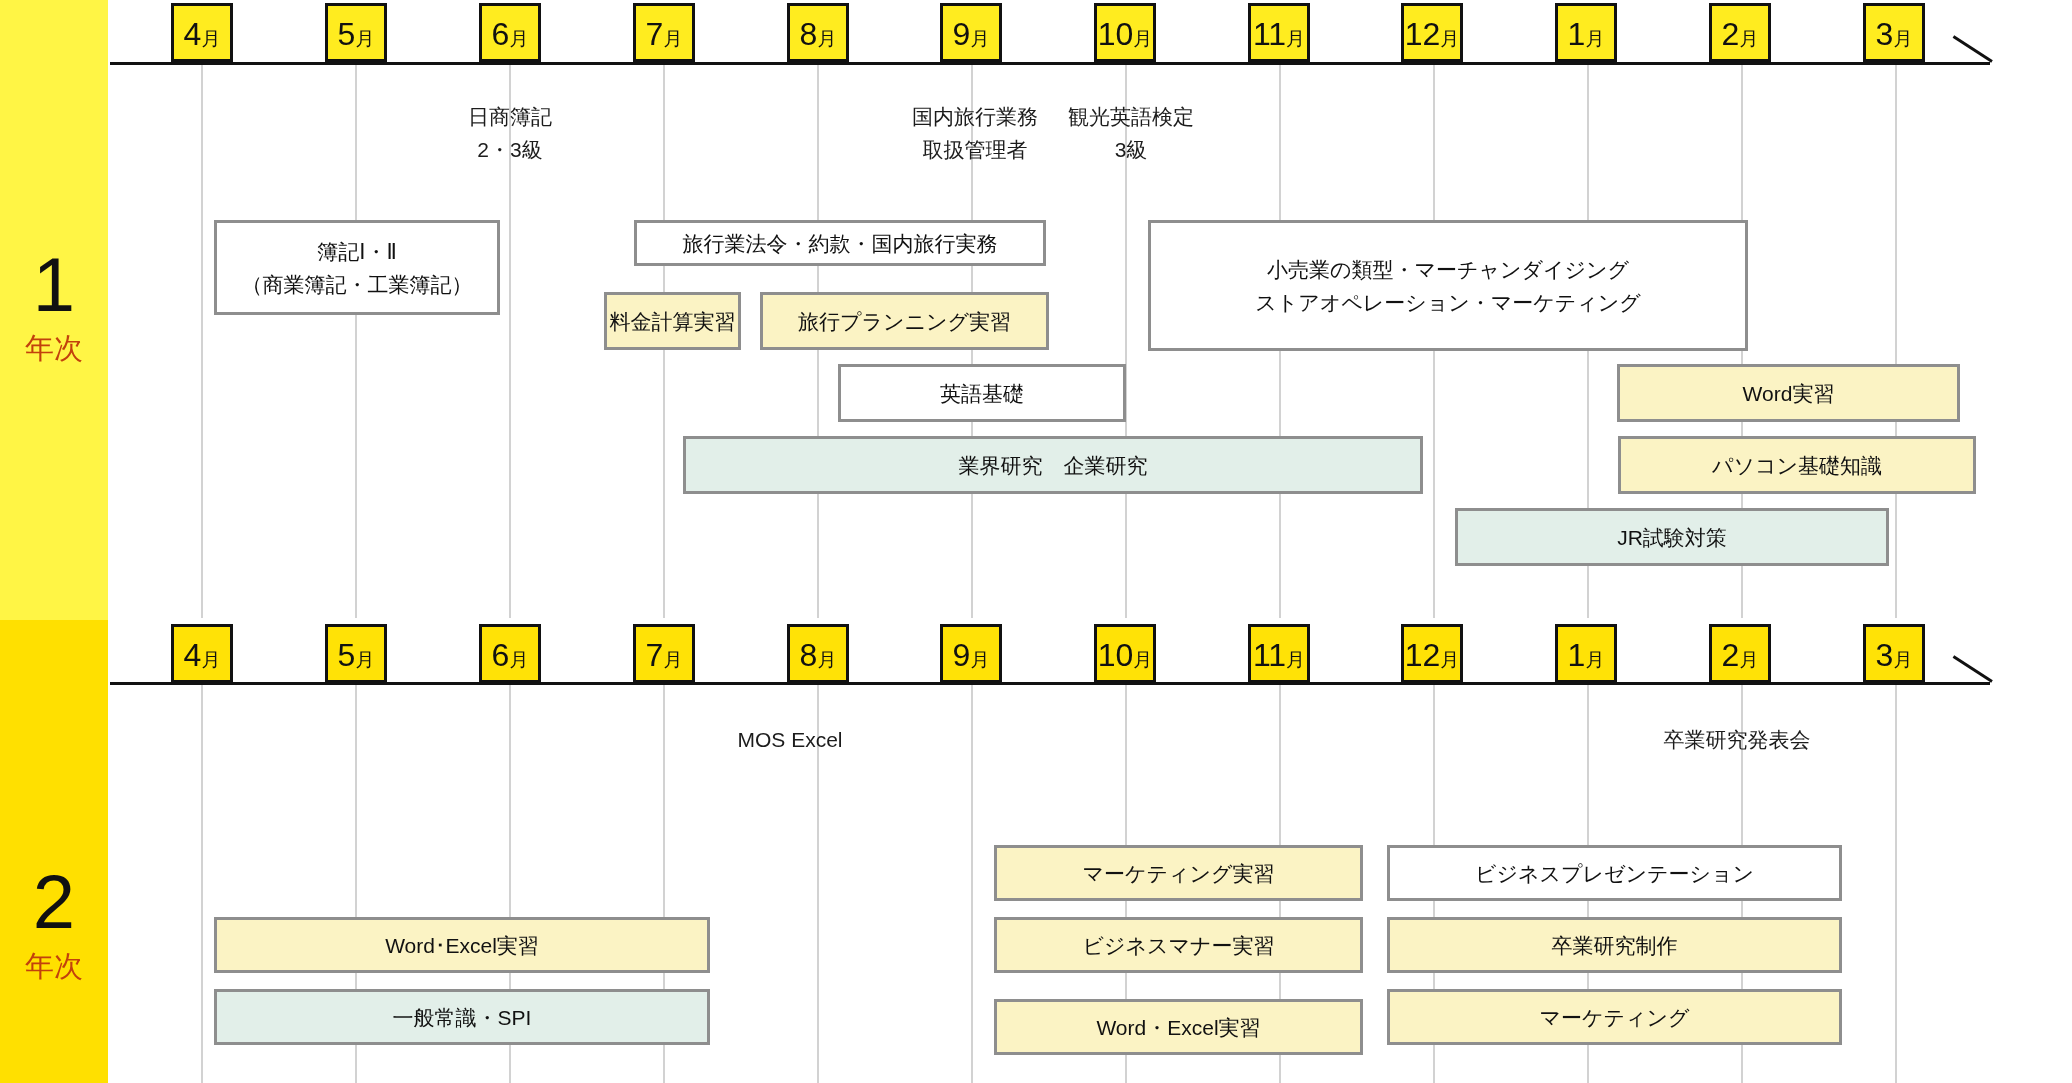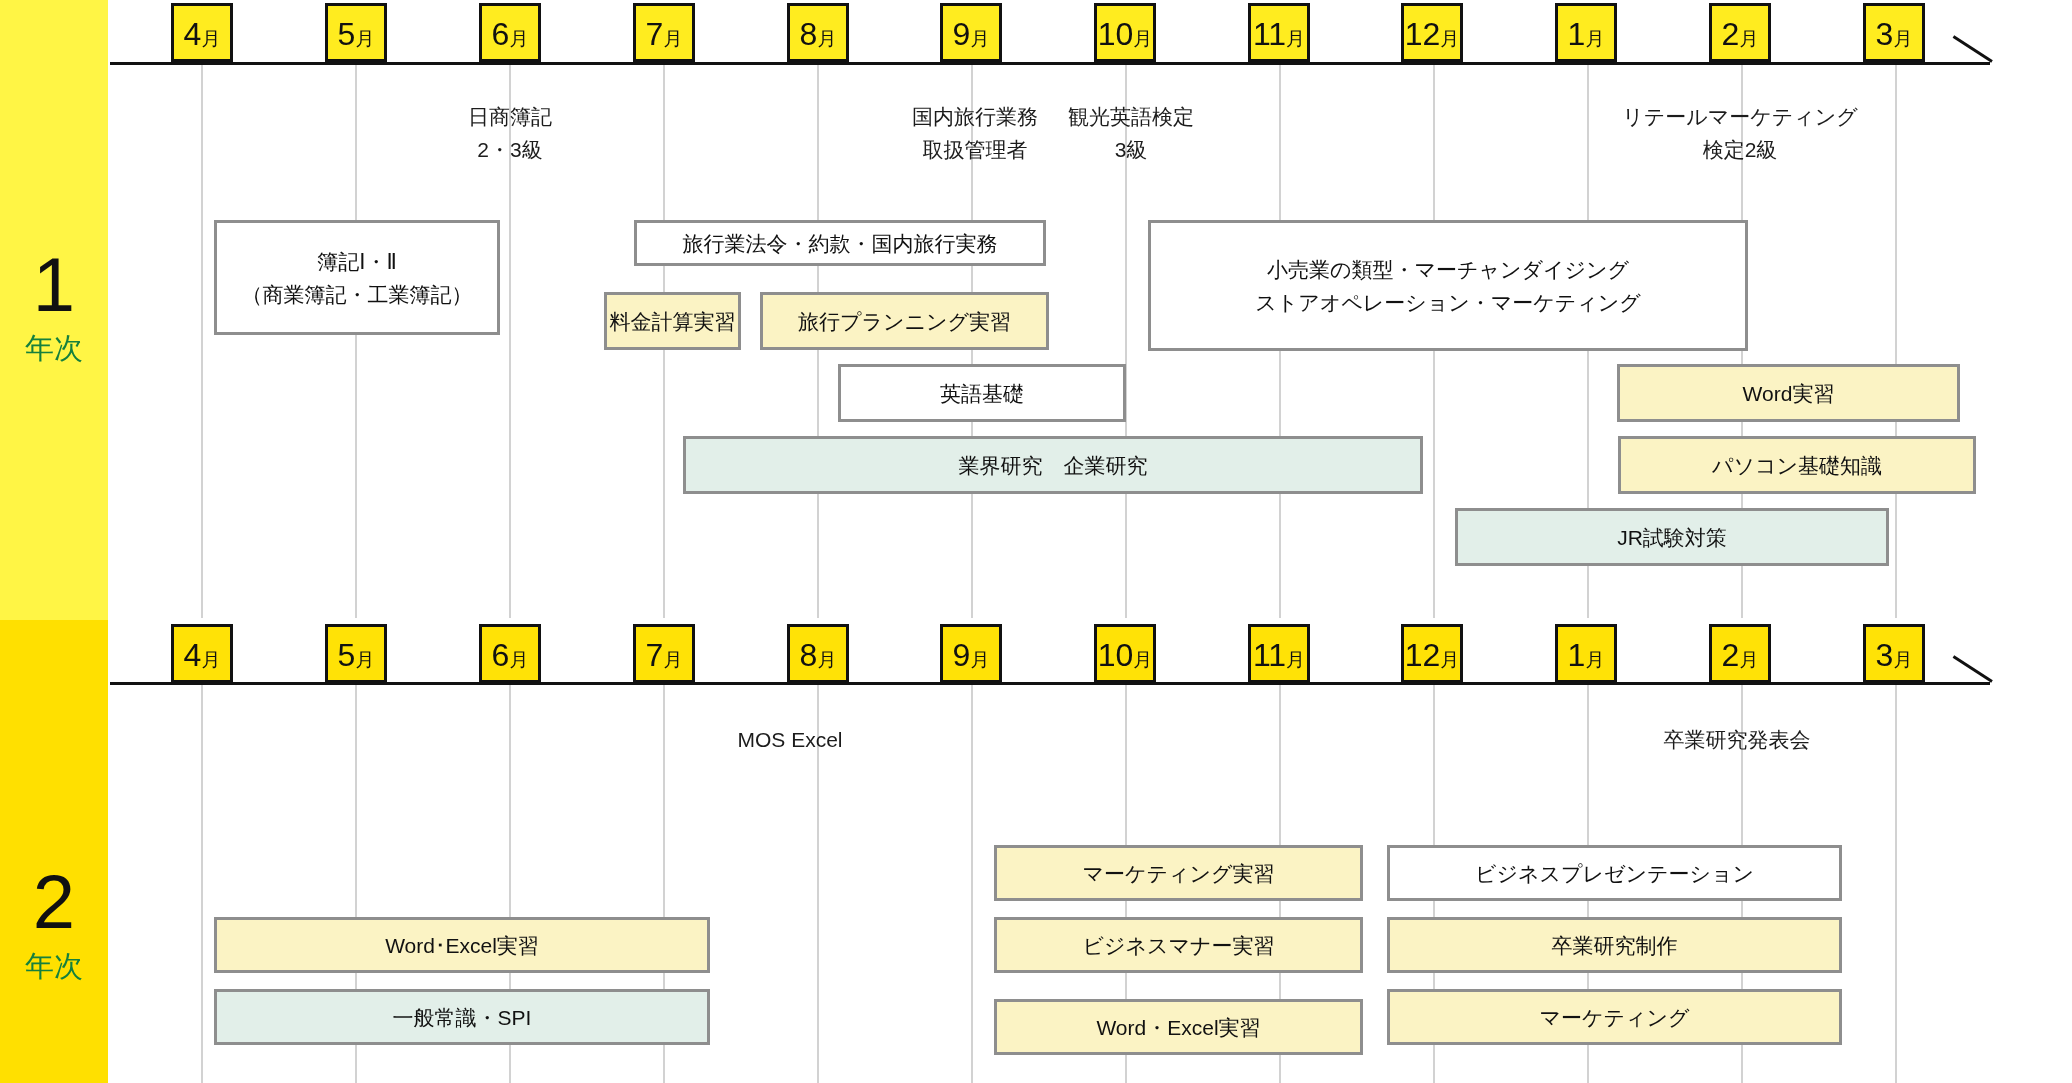--- a/index.html
+++ b/index.html
@@ -9,21 +9,21 @@
     font-family:"Liberation Sans","DejaVu Sans",sans-serif;
     color:var(--text,#1c1c1c);
   }
   .canvas{position:absolute;inset:0;}
 
   
   .sidebar{position:absolute;left:0;width:108px;text-align:center;}
   .sb1{top:0;height:620px;background:var(--y1_sidebar,#fff545);}
   .sb2{top:620px;height:463px;background:var(--y2_sidebar,#ffe000);}
   .ynum{position:absolute;left:0;width:100%;font-size:76px;line-height:80px;color:#111;}
-  .ysuf{position:absolute;left:0;width:100%;font-size:29px;line-height:32px;color:#15803d;}
+  .ysuf{position:absolute;left:0;width:100%;font-size:29px;line-height:32px;color:#c2410c;}
   .sb1 .ynum{top:245px;}  .sb1 .ysuf{top:332px;}
   .sb2 .ynum{top:242px;}  .sb2 .ysuf{top:330px;}
 
   
   .gridlines{position:absolute;left:201px;width:1696px;
     background:repeating-linear-gradient(to right,var(--gridline,#d2d2d2) 0 2px,transparent 2px 154px);}
   .g1{top:64px;height:554px;}
   .g2{top:684px;height:399px;}
 
   
@@ -120,24 +120,22 @@
       <span class="mn">3</span>
       <span class="mu">月</span>
     </div>
 
   <div class="ann" style="left:510px;top:100px">日商簿記
 2・3級</div>
   <div class="ann" style="left:975px;top:100px">国内旅行業務
 取扱管理者</div>
   <div class="ann" style="left:1131px;top:100px">観光英語検定
 3級</div>
-  <div class="ann" style="left:1740px;top:100px">リテールマーケティング
-検定2級</div>
-
-  <div class="course fw" style="left:214px;top:220px;width:286px;height:115px">簿記Ⅰ・Ⅱ
+
+  <div class="course fw" style="left:214px;top:220px;width:286px;height:95px">簿記Ⅰ・Ⅱ
 （商業簿記・工業簿記）</div>
   <div class="course fw" style="left:634px;top:220px;width:412px;height:46px">旅行業法令・約款・国内旅行実務</div>
   <div class="course fy" style="left:604px;top:292px;width:137px;height:58px">料金計算実習</div>
   <div class="course fy" style="left:760px;top:292px;width:289px;height:58px">旅行プランニング実習</div>
   <div class="course ft" style="left:683px;top:436px;width:740px;height:58px">業界研究　企業研究</div>
   <div class="course fw" style="left:838px;top:364px;width:288px;height:58px">英語基礎</div>
   <div class="course fw" style="left:1148px;top:220px;width:600px;height:131px">小売業の類型・マーチャンダイジング
 ストアオペレーション・マーケティング</div>
   <div class="course fy" style="left:1617px;top:364px;width:343px;height:58px">Word実習</div>
   <div class="course fy" style="left:1618px;top:436px;width:358px;height:58px">パソコン基礎知識</div>

